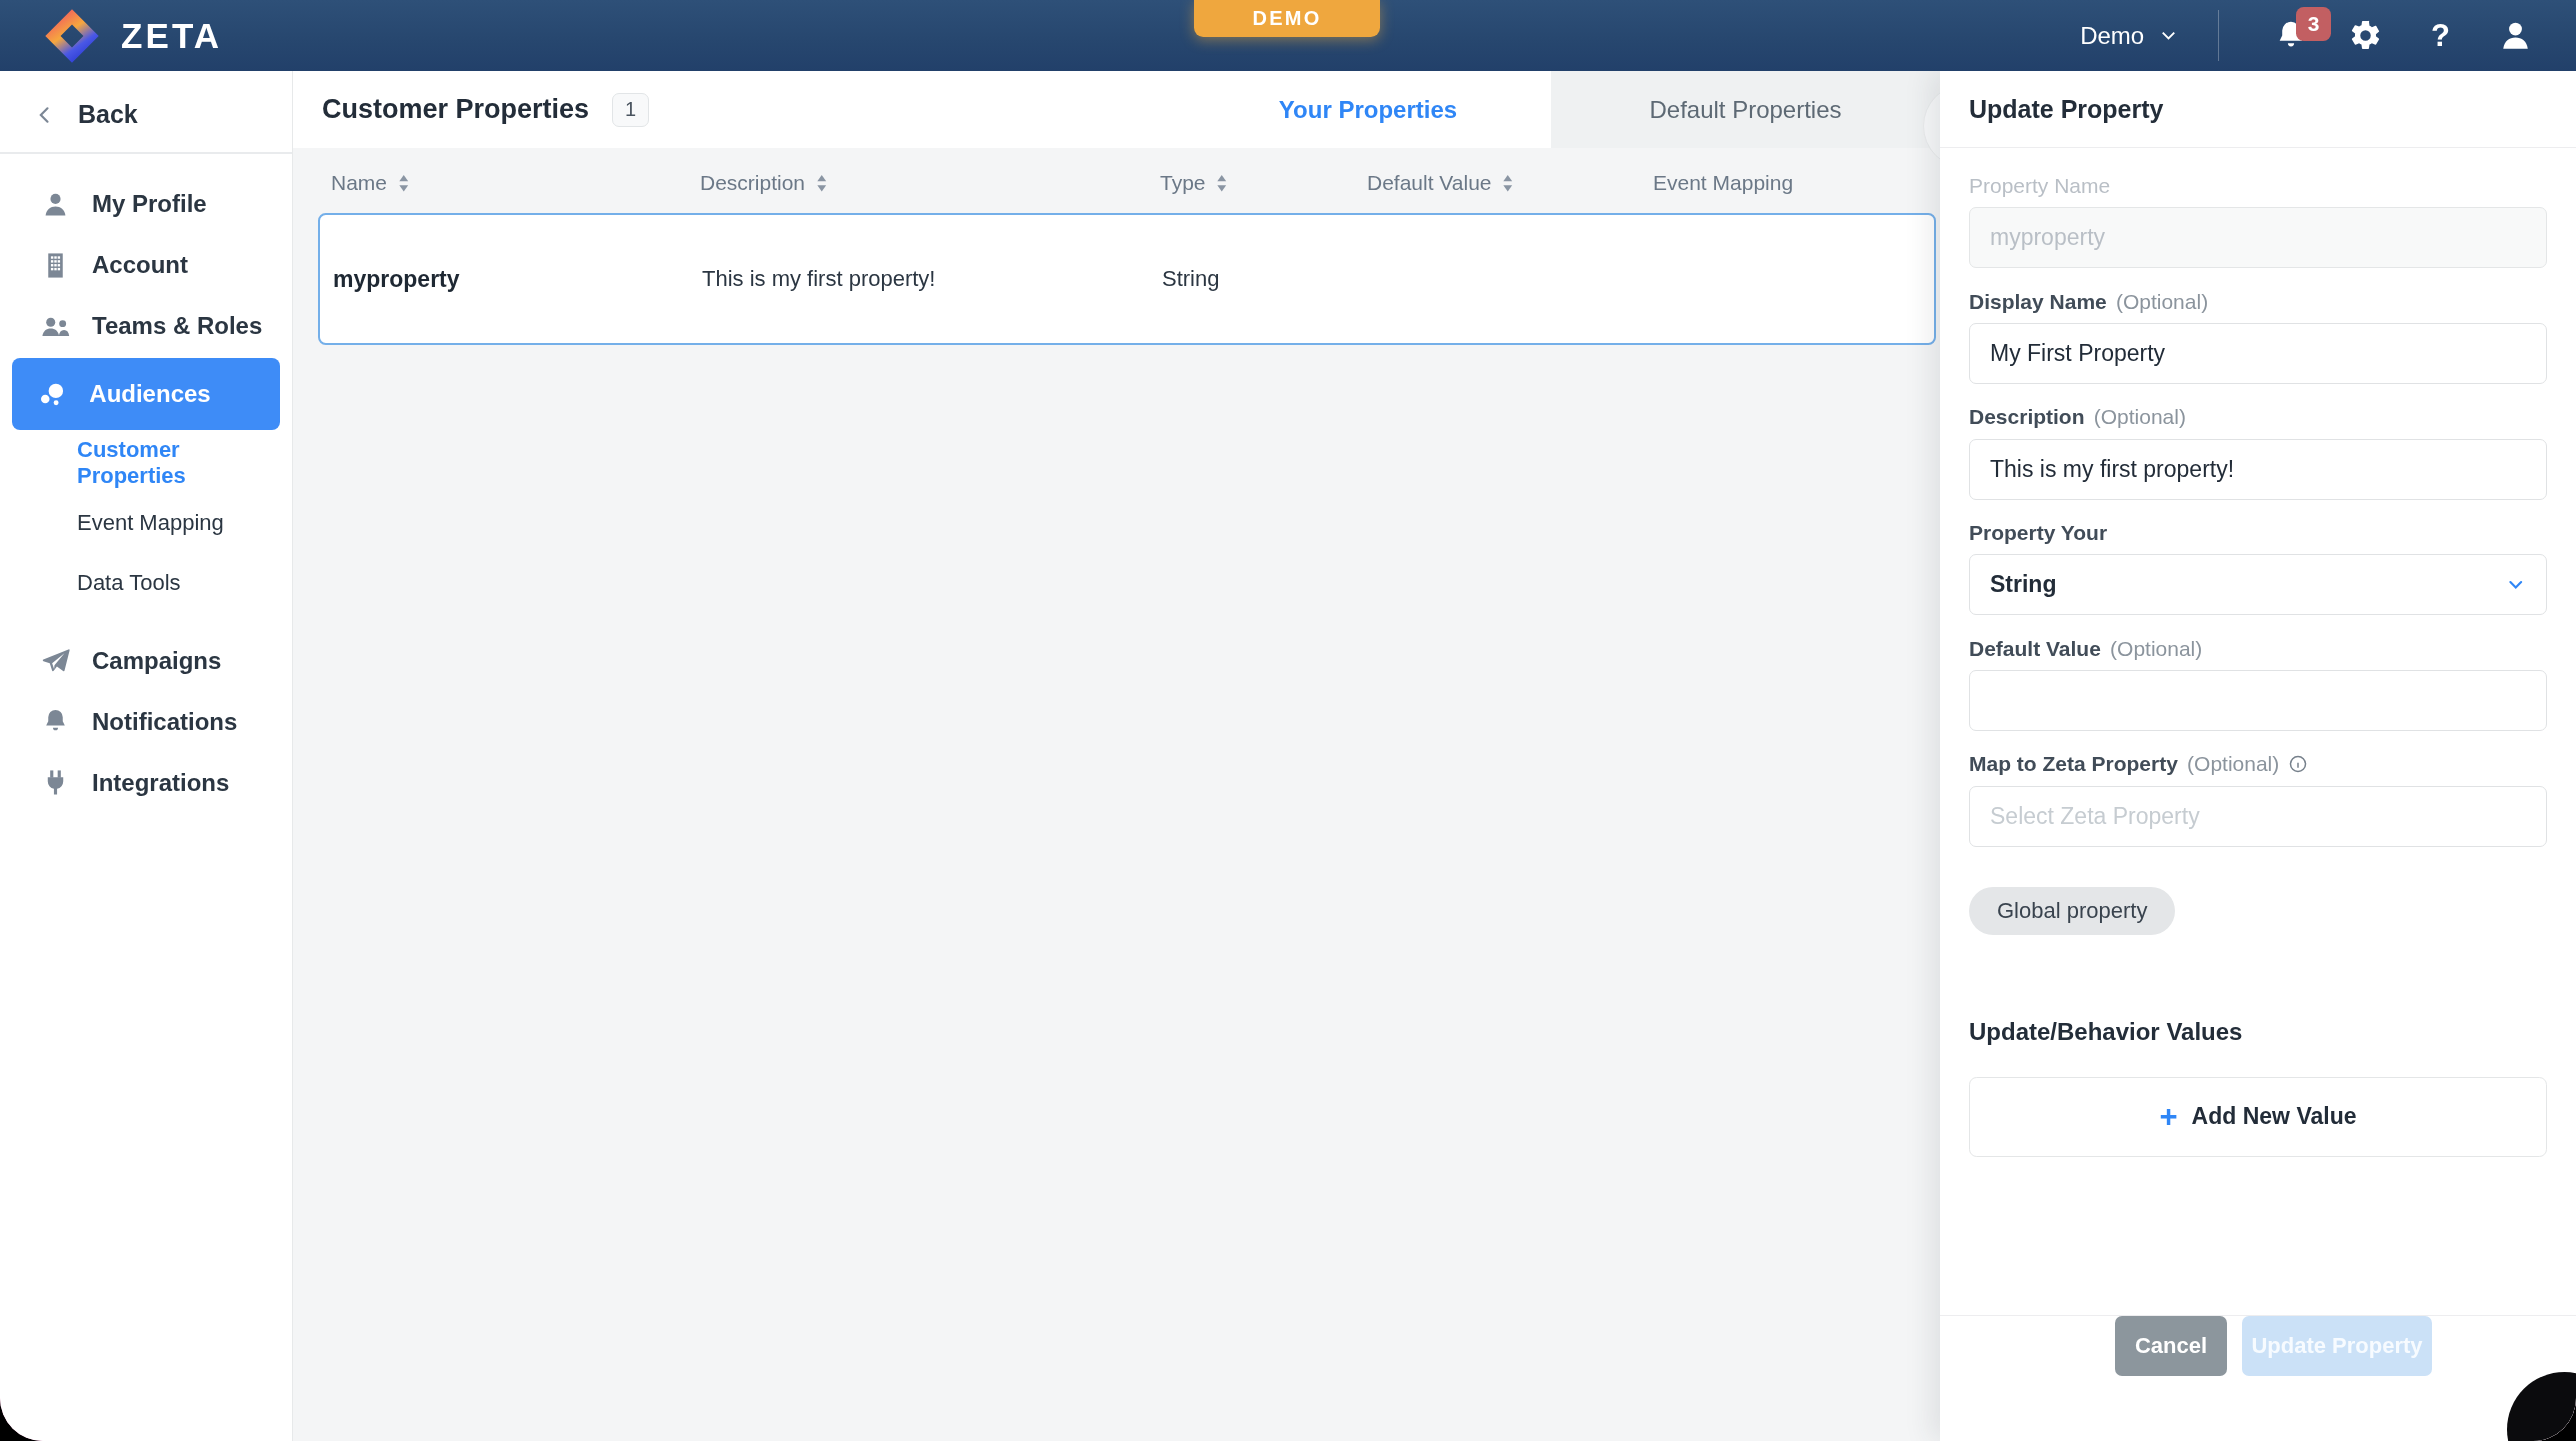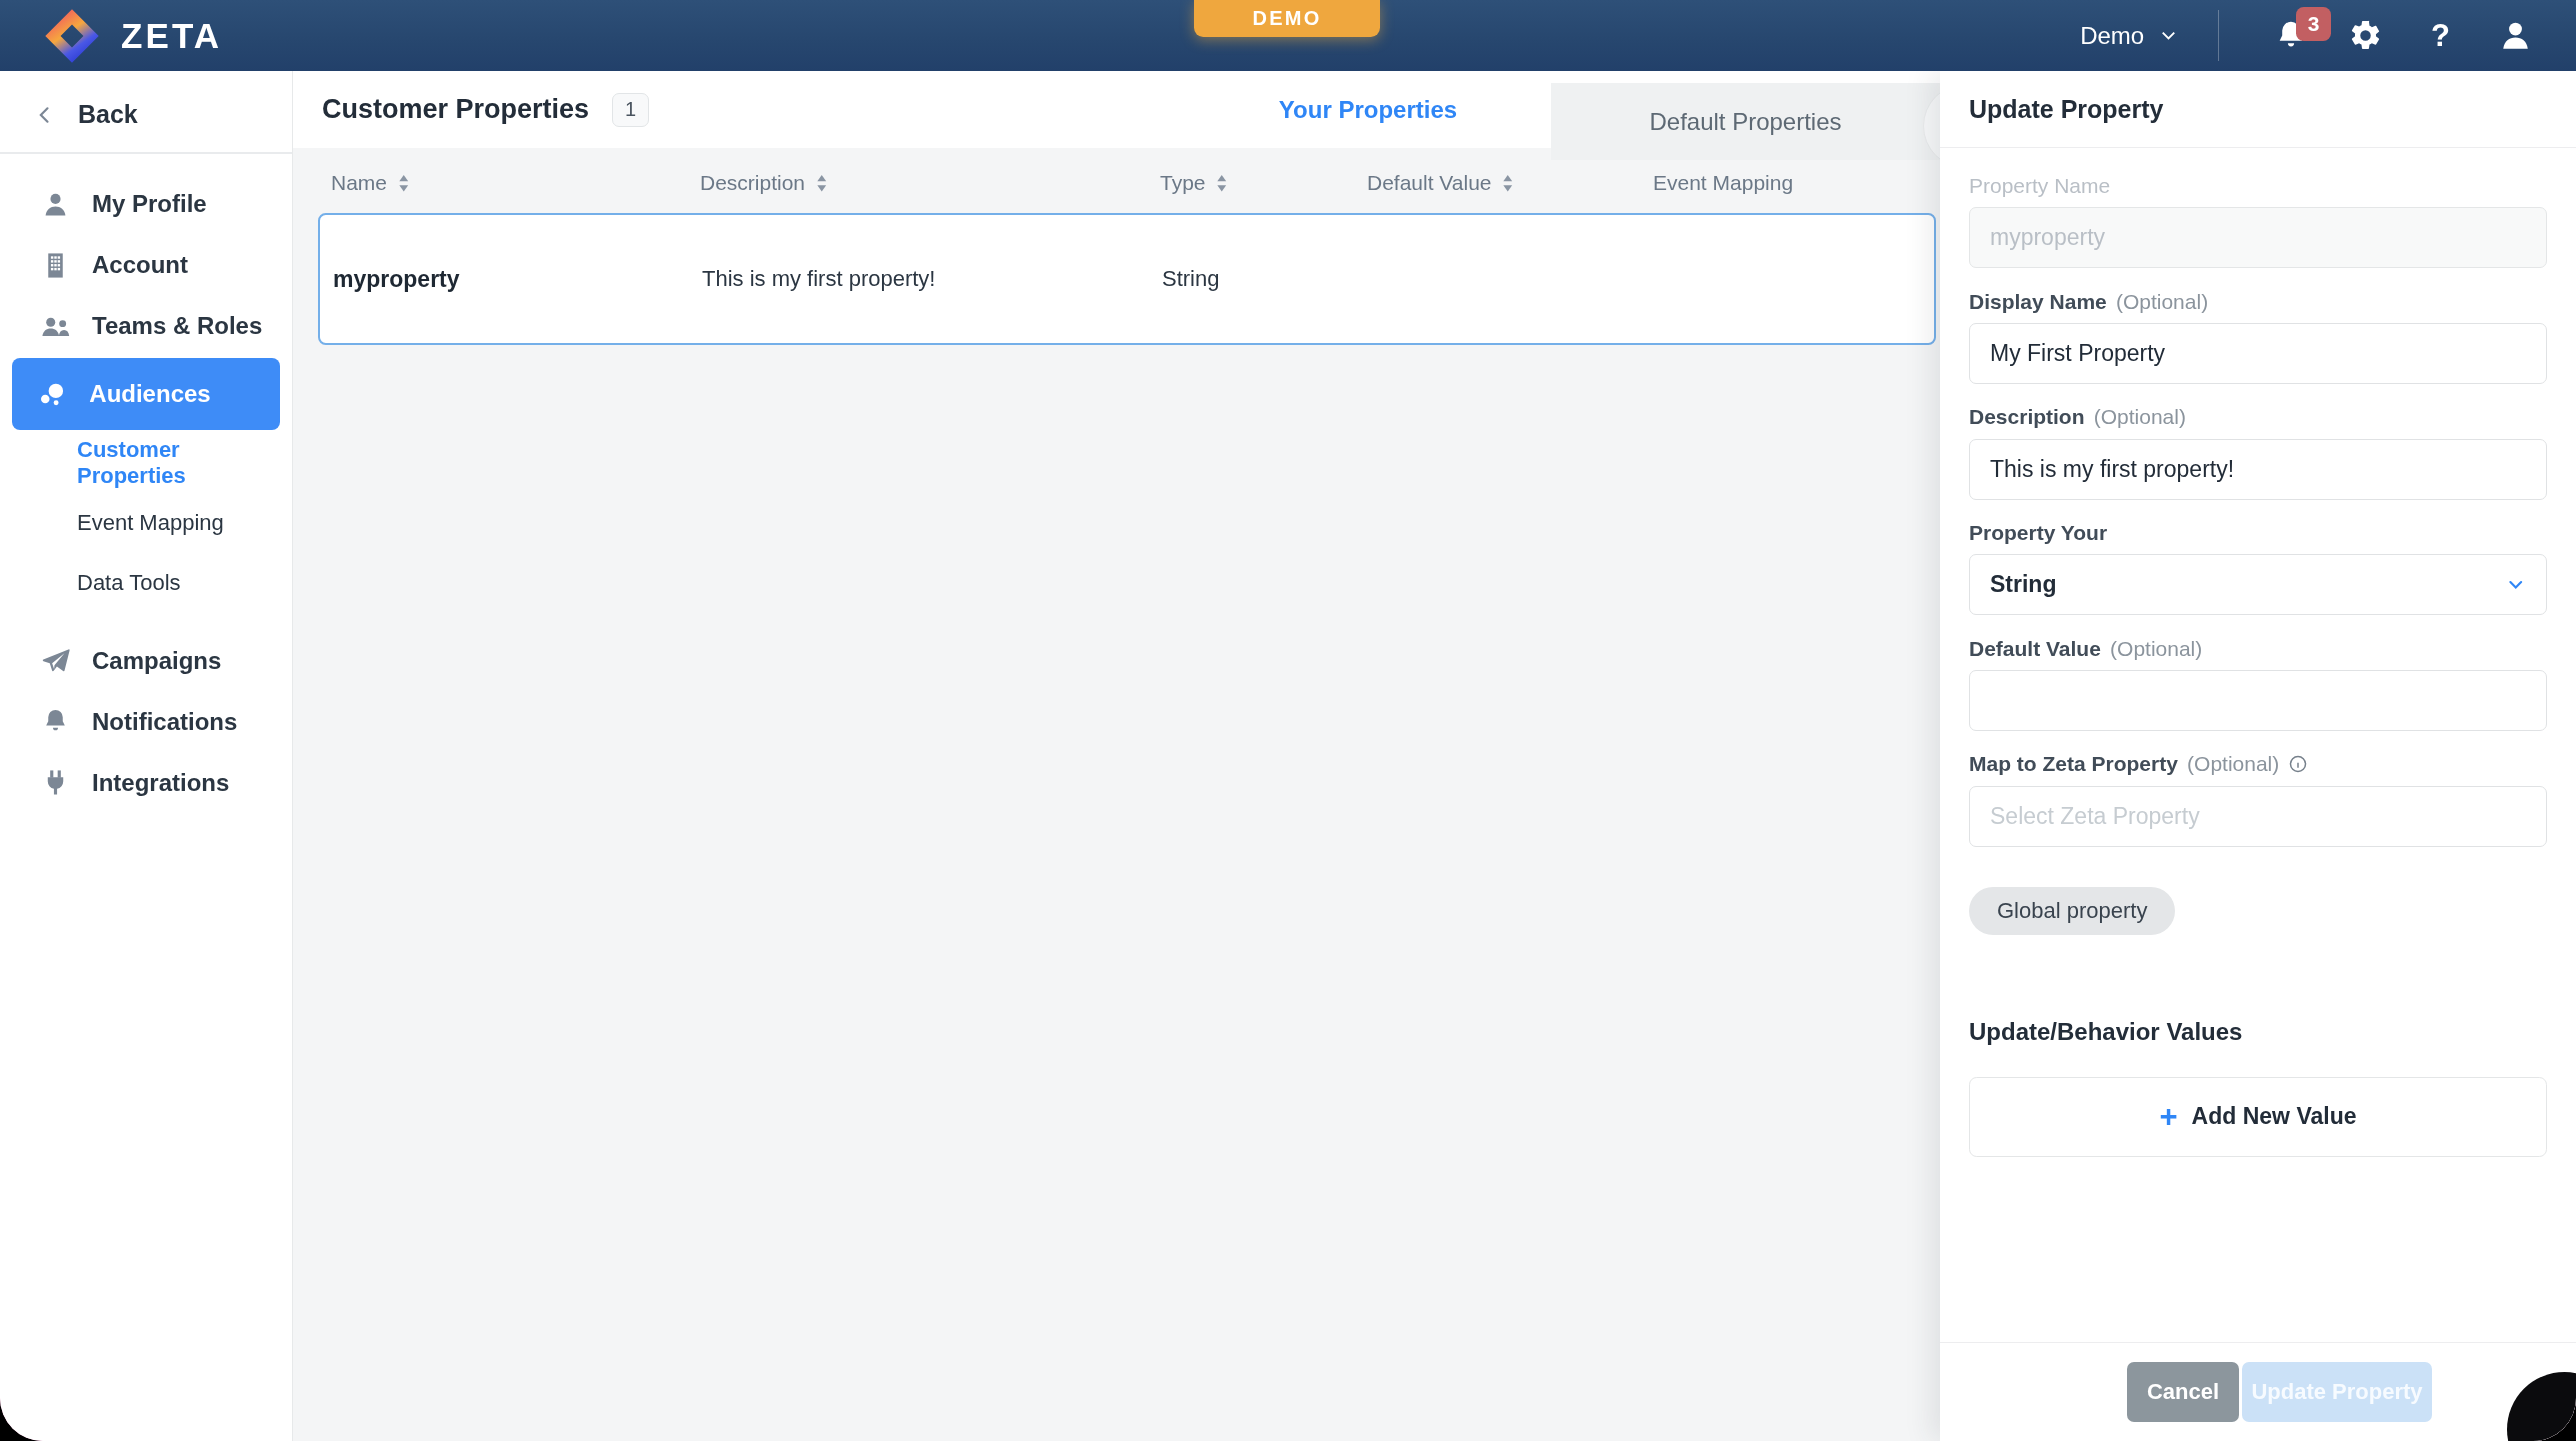--- a/index.html
+++ b/index.html
@@ -63,21 +63,21 @@
   .page-title { font-size:27px; font-weight:700; color:#232d39; }
   .count-badge {
     min-width:37px; height:34px; padding:0 9.2px; border:1.5px solid #e2e5e7; background:#f8f9fa;
     border-radius:7px; display:flex; align-items:center; justify-content:center;
     font-size:20px; color:#49545f;
   }
   .tabs { position:absolute; right:0; top:0; height:77px; display:flex; }
   .tab { height:77px; display:flex; align-items:center; justify-content:center; cursor:pointer; }
   .tab-your { width:366px; background:#fff; }
   .tab-your .tab-label { color:#2f86f6; font-weight:700; font-size:24px; }
-  .tab-default { width:389px; background:#eff1f2;margin-top:12px; }
+  .tab-default { width:389px; background:#eff1f2; }
   .tab-default .tab-label { color:#5d6974; font-weight:500; font-size:24px; }
   .peek-circle {
     position:absolute; left:1923px; top:84px; width:84px; height:84px; z-index:12;
     border-radius:50%; background:#f7f8f9; border:1.5px solid #e9ebec;
   }
   
   .content { position:absolute; left:293px; top:147px; right:0; bottom:0; background:#f4f5f6; z-index:5; }
   .thead { display:flex; align-items:center; padding:18.4px 0 0 38px; height:54px; }
   .th { display:flex; align-items:center; gap:10.7px; font-size:21px; color:#6b7887; }
   .col-name { width:369px; } .col-desc { width:460px; } .col-type { width:207px; }
@@ -122,22 +122,22 @@
     background:#e4e6e8; border-radius:766px; font-size:22px; color:#39434e; cursor:pointer;
   }
   .section-title { margin-top:83px; font-size:24px; font-weight:700; color:#232d39; }
   .add-box {
     margin-top:31px; height:80px; border:1.5px solid #e4e6e7; border-radius:7.7px; background:#fff;
     display:flex; align-items:center; justify-content:center; gap:14px; cursor:pointer;
   }
   .add-plus { font-size:31px; font-weight:700; color:#2f86f6; line-height:1; }
   .add-label { font-size:23px; font-weight:600; color:#222c38; }
   .panel-footer {
-    border-top:1.5px solid #ededef; height:99px; display:flex; align-items:center;
-    justify-content:flex-end; gap:3px; padding-right:144px;
+    border-top:1.5px solid #ededef; height:126px; display:flex; 
+    justify-content:flex-end; gap:15px; padding-right:144px;
   }
   .btn { height:60px; border:none; border-radius:7px; font-size:22px; font-weight:700;
          font-family:"Liberation Sans",sans-serif; cursor:pointer; }
   .btn-cancel { width:112px; background:#8c969d; color:#fff; }
   .btn-submit { width:190px; background:#cbe1f7; color:#f7fbff; cursor:default; }
   
   .chat-corner {
     position:absolute; right:-46px; bottom:-46px; width:115px; height:115px;
     background:#0b0b0d; border-radius:50%; z-index:50;
   }

